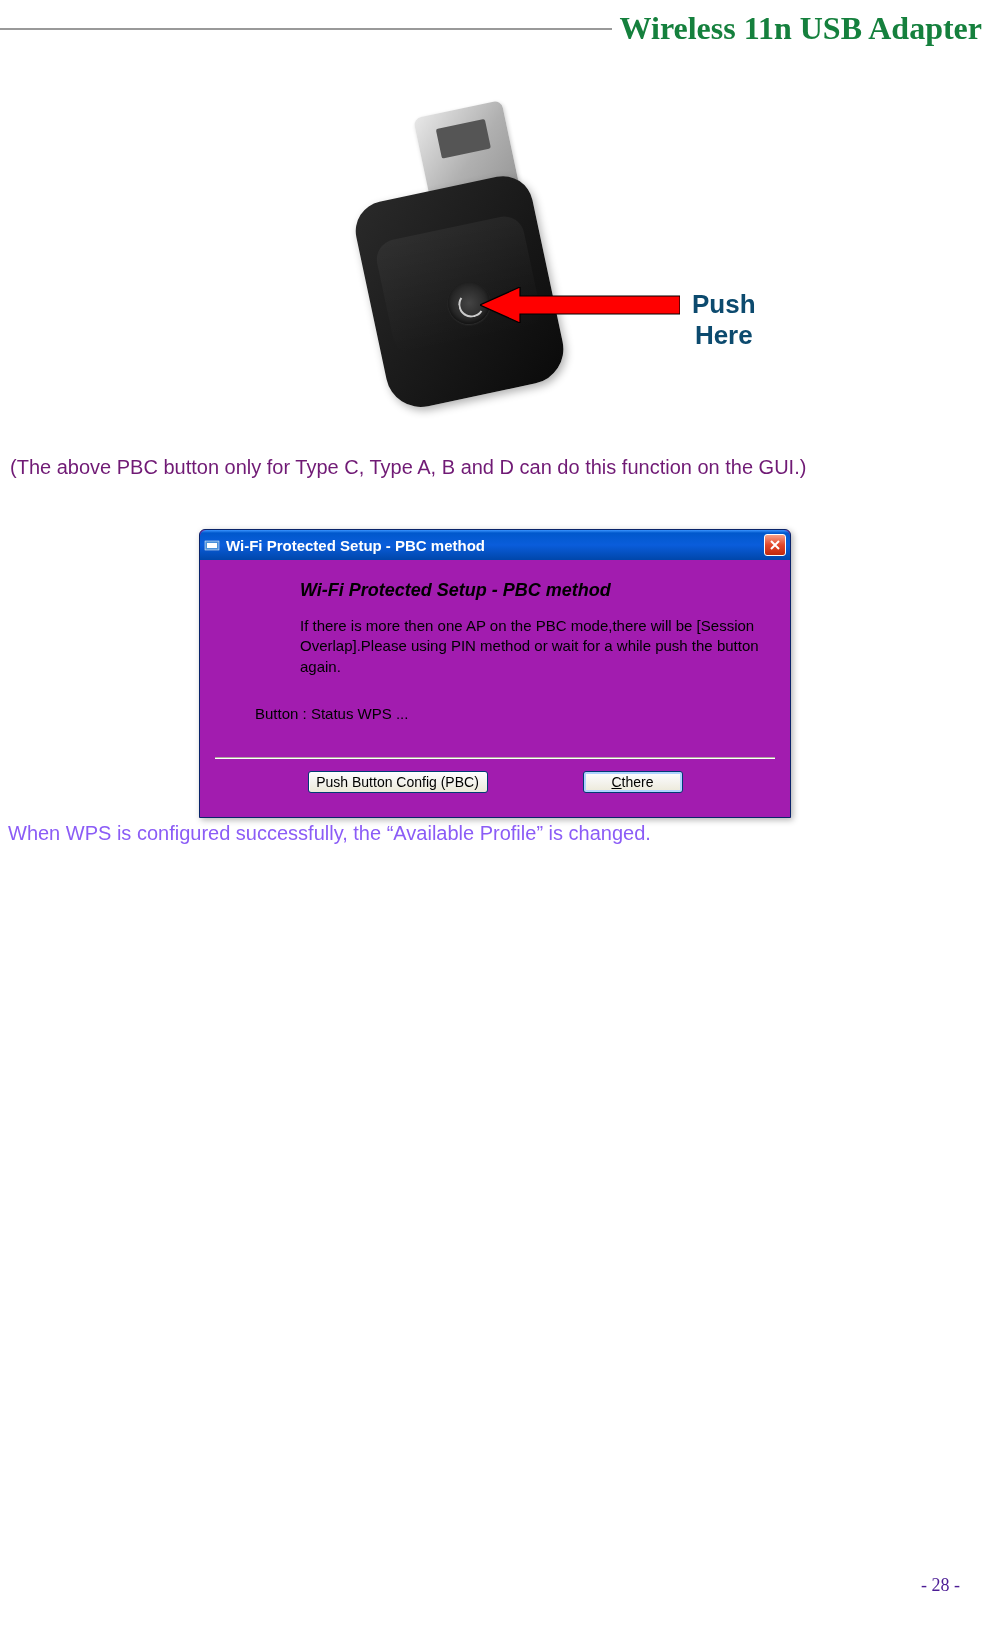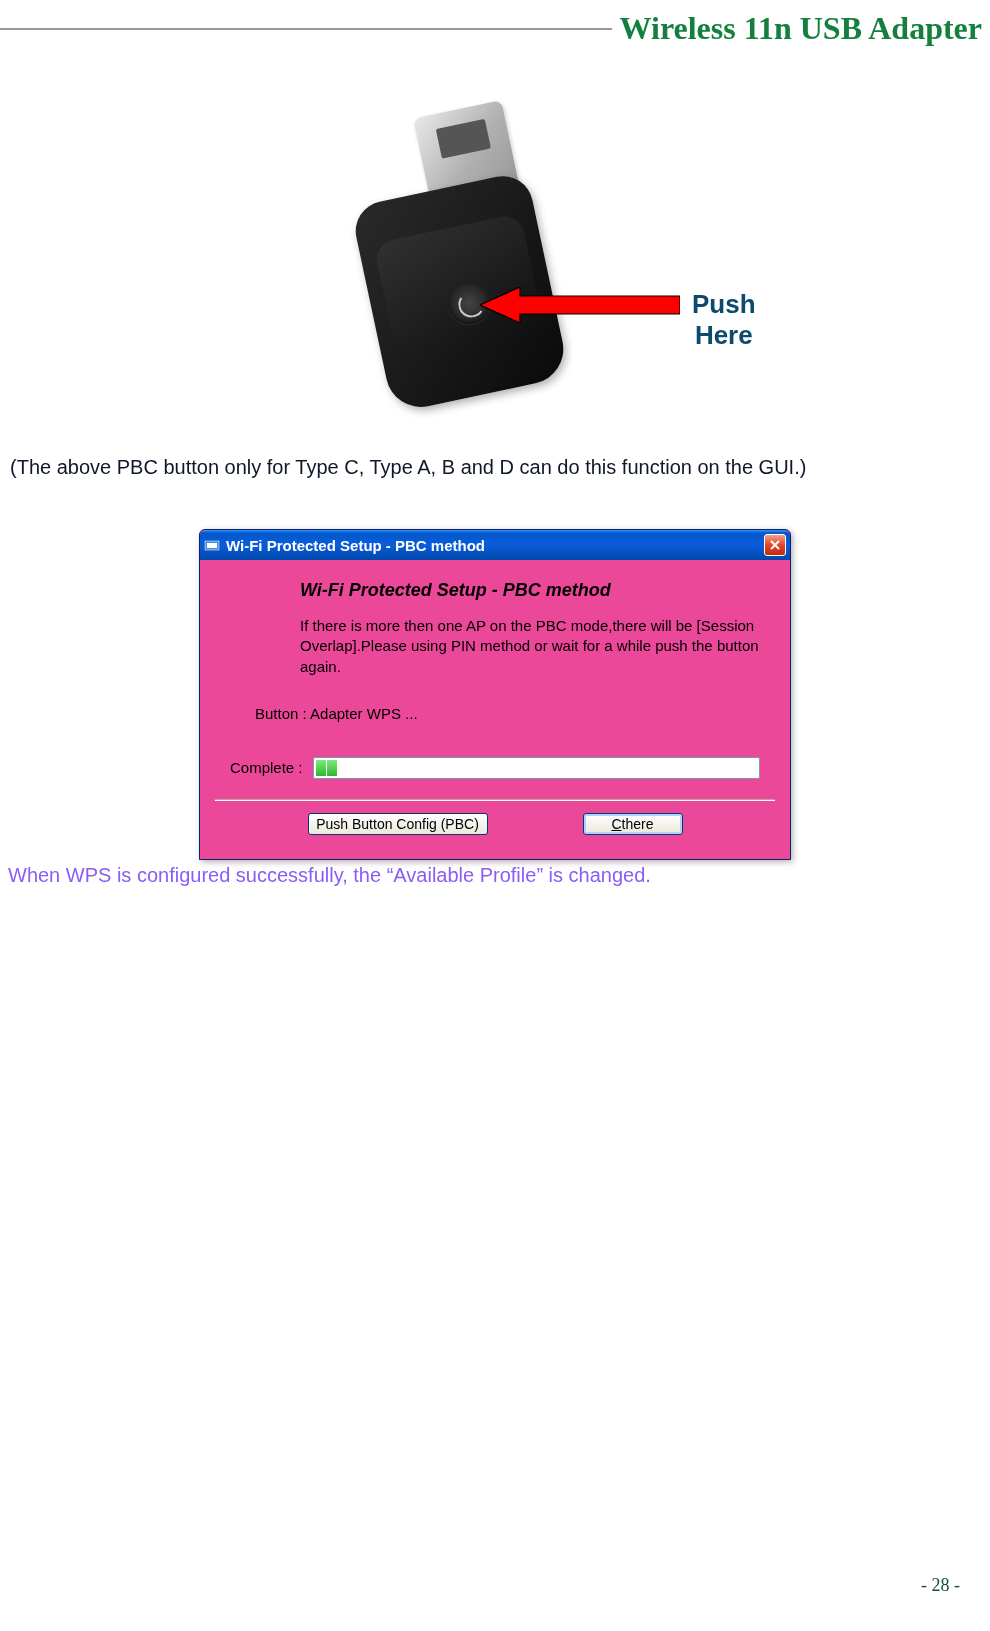--- a/index.html
+++ b/index.html
@@ -133,28 +133,28 @@
     .push-here-label {
       position: absolute;
       left: 352px;
       top: 182px;
       font-size: 26px;
       font-weight: bold;
       color: #0c4a6e;
     }
     .caption-text {
       font-size: 20px;
-      color: #0f172a;
+      color: #701a75;
       margin: 45px 10px 0 10px;
     }
     
     .dialog {
       width: 592px;
       margin: 50px auto 0 auto;
-      background: #ec4899;
+      background: #a21caf;
       border: 1px solid #0a246a;
       border-radius: 6px 6px 0 0;
       box-shadow: 2px 2px 6px rgba(0,0,0,0.3);
       font-family: Tahoma, sans-serif;
     }
     .titlebar {
       background: linear-gradient(180deg, #3a95ff 0%, #0058cc 10%, #0a5ddb 50%, #0046aa 100%);
       height: 30px;
       display: flex;
       align-items: center;
@@ -262,21 +262,21 @@
       font-size: 20px;
       color: #8b5cf6;
       margin: 4px 10px 0 8px;
     }
     .page-number {
       position: absolute;
       bottom: 35px;
       right: 30px;
       font-family: 'Times New Roman', serif;
       font-size: 18px;
-      color: #14532d;
+      color: #4c1d95;
     }
     .underline-char {
       text-decoration: underline;
     }
   </style>
 </head>
 <body>
 
 <div class="header">
   <div class="header-line"></div>
@@ -311,28 +311,21 @@
           <path d="M1 1 L9 9 M9 1 L1 9" stroke="#fff" stroke-width="2"></path>
         </svg>
     </div>
   </div>
   <div class="dialog-content">
     <div class="dialog-heading">Wi-Fi Protected Setup - PBC method</div>
     <div class="dialog-desc">If there is more then one AP on the PBC mode,there will be [Session Overlap].Please using PIN method or wait for a while push the button again.</div>
     <div class="status-row">
       <span>Button :</span>
       <span> </span>
-      <span>Adapter WPS ...</span>
-    </div>
-    <div class="complete-row">
-      <span class="complete-label">Complete :</span>
-      <div class="progress-box">
-        <div class="progress-seg"></div>
-        <div class="progress-seg"></div>
-      </div>
+      <span>Status WPS ...</span>
     </div>
     <div class="dialog-sep"></div>
     <div class="dialog-buttons">
       <button class="xp-btn">Push Button Config (PBC)</button>
       <button class="xp-btn cancel"><span class="underline-char">C</span><span>there</span></button>
     </div>
   </div>
 </div>
 
 <p class="footer-text">When WPS is configured successfully, the “Available Profile” is changed.</p>

